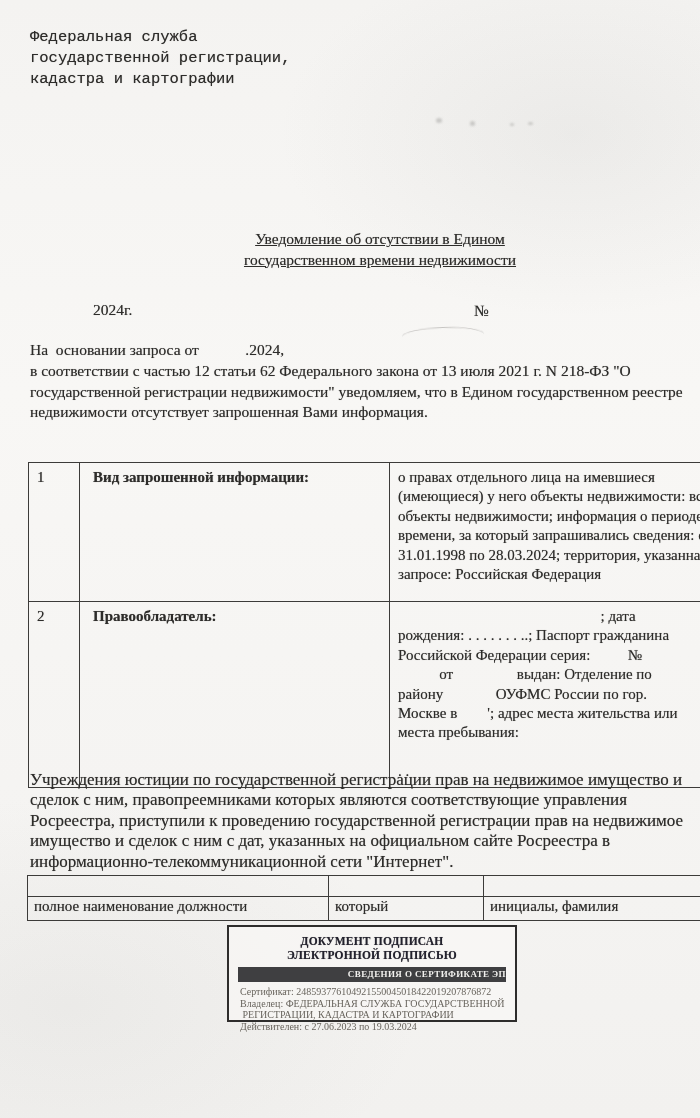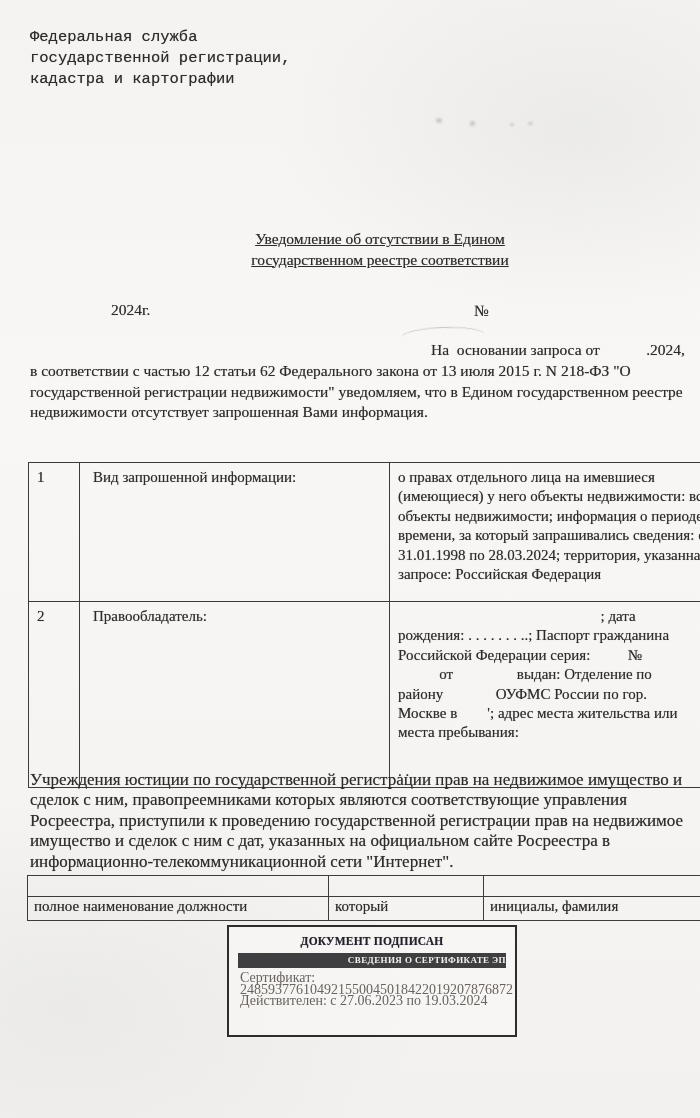--- a/index.html
+++ b/index.html
@@ -26,44 +26,44 @@
   .pre { white-space: pre-wrap; }
 
   #agency-header {
     left: 30px; top: 27px; width: 290px;
     font-size: 15.5px; line-height: 21px; font-family: Liberation Mono, monospace;
   }
   #doc-title {
     left: 130px; top: 229px; width: 500px;
     text-align: center; font-size: 15.5px; line-height: 20.5px; text-decoration: underline;
   }
-  #date-field { left: 111px; top: 301px; font-size: 15.5px; }
+  #date-field { left: 93px; top: 301px; font-size: 15.5px; }
   #number-field { left: 474px; top: 302px; font-size: 15.5px; }
 
   #intro-block { left: 30px; top: 340px; width: 655px; }
-  #intro-line1, #intro-line2 { font-size: 15.5px; line-height: 20.8px; text-align: right; }
+  #intro-line1, #intro-line2 { font-size: 15.5px; line-height: 20.8px; }
   #intro-body { font-size: 15.5px; line-height: 20.8px; }
 
   
   #info-table {
     left: 28px; top: 462px; width: 647px;
     border-collapse: collapse;
     table-layout: fixed;
   }
   #info-table td {
     border: 1.6px solid #3c3b39;
     vertical-align: top;
     font-size: 15px;
     line-height: 19.4px;
     padding: 5px 8px 5px 8px;
   }
   #info-table .col-num { width: 34px; }
   #info-table .col-label { width: 288px; }
   #info-table .col-value { width: 325px; }
-  #info-table td.cell-label { padding-left: 13px; }
+  #info-table td.cell-label { padding-left: 13px; font-weight: bold; }
   #info-table tr.row-1 td { height: 128px; }
   #info-table tr.row-2 td { height: 141px; }
 
   
   #footer-paragraph {
     left: 30px; top: 770px; width: 657px;
     font-size: 17px; line-height: 20.4px;
   }
 
   
@@ -80,21 +80,21 @@
     font-family: Liberation Serif, serif;
   }
   #signature-table .c1 { width: 288px; }
   #signature-table .c2 { width: 142px; }
   #signature-table .c3 { width: 215px; }
   #signature-table tr.empty-row td { height: 17px; }
   #signature-table tr.label-row td { height: 20px; }
 
   
   #esign-stamp {
-    left: 227px; top: 925px; width: 290px; height: 112px;
+    left: 227px; top: 925px; width: 290px; height: 97px;
     border: 2px solid #2e2d2c;
     background: rgba(250,249,247,0.6);
     box-sizing: border-box;
   }
   #esign-title {
     margin-top: 7px;
     text-align: center;
     font-size: 11.5px;
     line-height: 14px;
     font-weight: bold;
@@ -107,21 +107,21 @@
     color: #f2f1ee;
     text-align: right;
     font-size: 9px;
     line-height: 15px;
     font-weight: bold;
     letter-spacing: 0.4px;
     text-shadow: none;
   }
   #esign-details {
     margin: 3px 6px 0 11px;
-    font-size: 14px;
+    font-size: 10px;
     line-height: 11.6px;
     color: #68645d;
     text-shadow: none;
   }
 
   
   .smudge {
     position: absolute;
     background: rgba(130,128,125,0.35);
     border-radius: 50%;
@@ -138,35 +138,35 @@
 </style>
 </head>
 <body>
 
 <div id="scan-page">
 
   <div id="agency-header" class="abs">Федеральная служба государственной регистрации, кадастра и картографии</div>
 
   <div id="doc-title" class="abs">
     <div>Уведомление об отсутствии в Едином</div>
-    <div>государственном реестре соответствии</div>
+    <div>государственном времени недвижимости</div>
   </div>
 
   <div id="date-field" class="abs">2024г.</div>
   <div id="number-field" class="abs">№</div>
 
   <div id="artifact-curve"></div>
   <div class="smudge" style="left:436px; top:118px; width:6px; height:5px;"></div>
   <div class="smudge" style="left:470px; top:121px; width:5px; height:5px;"></div>
   <div class="smudge" style="left:510px; top:123px; width:4px; height:3px;"></div>
   <div class="smudge" style="left:528px; top:122px; width:5px; height:3px;"></div>
 
   <div id="intro-block" class="abs">
     <div id="intro-line1" class="pre">На  основании запроса от            .2024,</div>
-    <div id="intro-body">в соответствии с частью 12 статьи 62 Федерального закона от 13 июля 2015 г. N 218-ФЗ "О государственной регистрации недвижимости" уведомляем, что в Едином государственном реестре недвижимости отсутствует запрошенная Вами информация.</div>
+    <div id="intro-body">в соответствии с частью 12 статьи 62 Федерального закона от 13 июля 2021 г. N 218-ФЗ "О государственной регистрации недвижимости" уведомляем, что в Едином государственном реестре недвижимости отсутствует запрошенная Вами информация.</div>
   </div>
 
   <table id="info-table" class="abs">
     <tbody>
         <tr class="row-1">
       <td class="col-num">1</td>
       <td class="col-label cell-label">Вид запрошенной информации:</td>
       <td class="col-value pre">о правах отдельного лица на имевшиеся (имеющиеся) у него объекты недвижимости: все объекты недвижимости; информация о периоде времени, за который запрашивались сведения: с 31.01.1998 по 28.03.2024; территория, указанная в запросе: Российская Федерация</td>
     </tr>
     <tr class="row-2">
@@ -198,21 +198,24 @@
       <td class="c1">полное наименование должности</td>
       <td class="c2">который</td>
       <td class="c3">инициалы, фамилия</td>
     </tr>
   </tbody>
     </table>
 
   <div id="esign-stamp" class="abs">
     <div id="esign-title">
       <div>ДОКУМЕНТ ПОДПИСАН</div>
+      <div>ЭЛЕКТРОННОЙ ПОДПИСЬЮ</div>
     </div>
     <div id="esign-bar">СВЕДЕНИЯ О СЕРТИФИКАТЕ ЭП</div>
     <div id="esign-details">
       <div>Сертификат: 248593776104921550045018422019207876872</div>
+      <div class="pre">Владелец: ФЕДЕРАЛЬНАЯ СЛУЖБА ГОСУДАРСТВЕННОЙ
+ РЕГИСТРАЦИИ, КАДАСТРА И КАРТОГРАФИИ</div>
       <div>Действителен: с 27.06.2023 по 19.03.2024</div>
     </div>
   </div>
 
 </div>
 
 </body></html>

